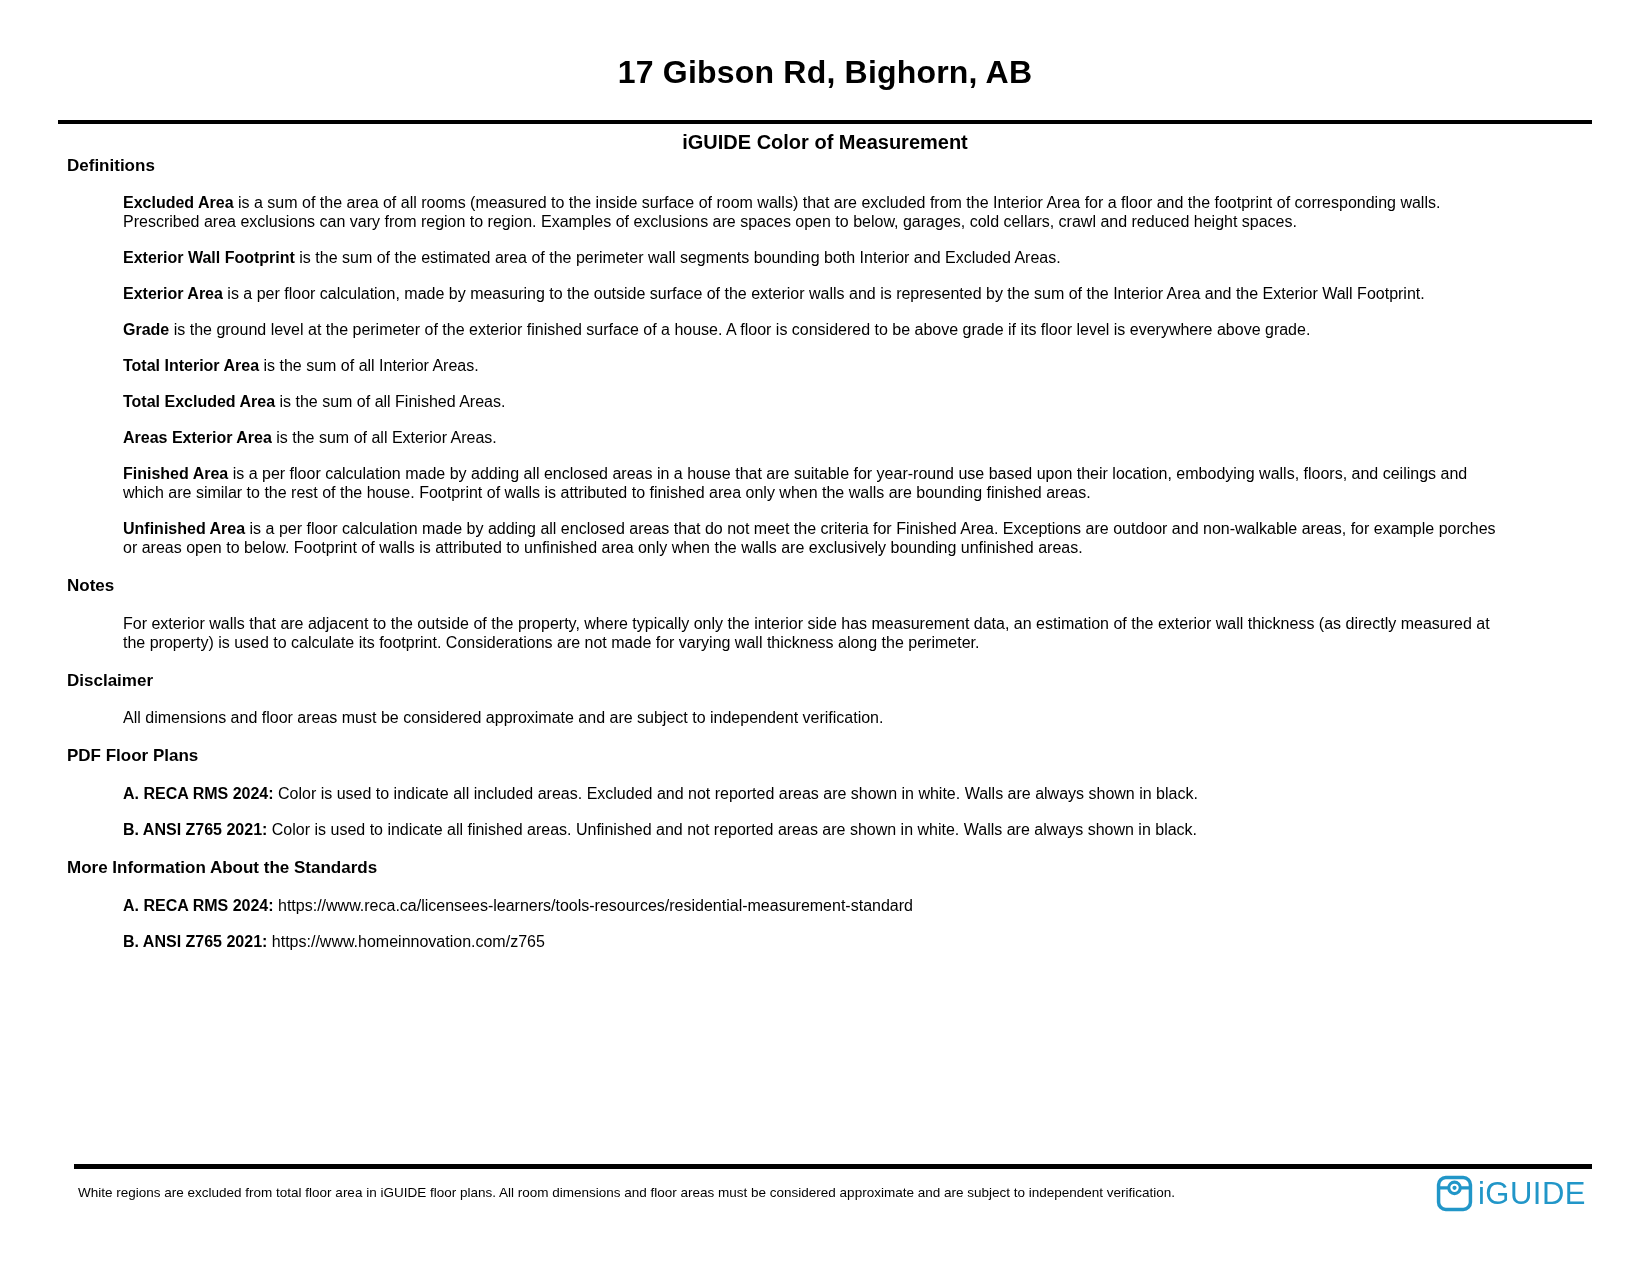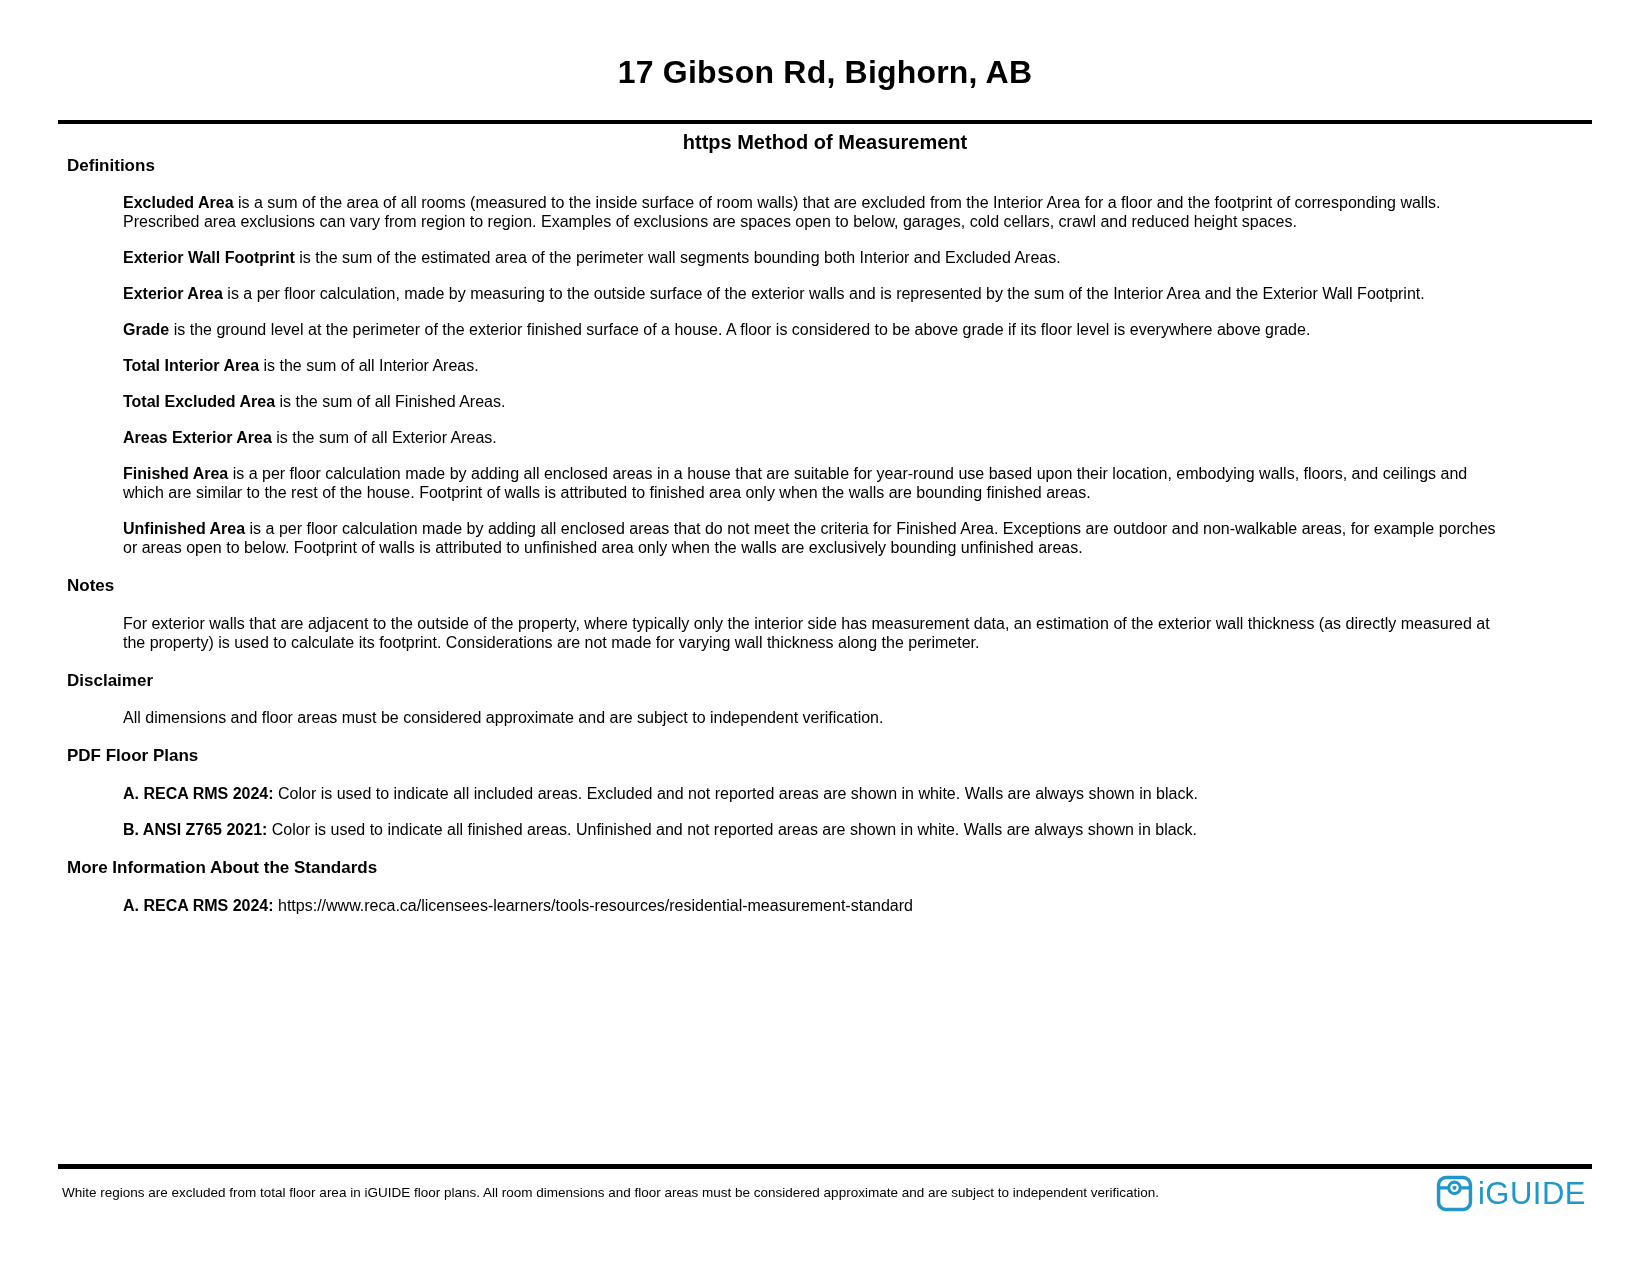--- a/index.html
+++ b/index.html
@@ -65,21 +65,21 @@
   .section p b {
     font-weight: bold;
   }
   .url {
     color: #000000;
     text-decoration: none;
     cursor: pointer;
   }
   footer {
     position: absolute;
-    left: 0;
+    left: 16px;
     right: 0;
     top: 1164px;
   }
   .footer-rule {
     height: 5px;
   }
   .footer-row {
     display: flex;
     justify-content: space-between;
     align-items: center;
@@ -103,21 +103,21 @@
   }
 </style>
 </head>
 <body>
 
 <div class="page">
 
   <header>
     <h1 class="title">17 Gibson Rd, Bighorn, AB</h1>
     <div class="rule"></div>
-    <h2 class="subtitle">https Method of Measurement</h2>
+    <h2 class="subtitle">iGUIDE Color of Measurement</h2>
   </header>
 
   <main>
 
     <div class="section">
       <h3>Definitions</h3>
       <p><b>Excluded Area</b><span> is a sum of the area of all rooms (measured to the inside surface of room walls) that are excluded from the Interior Area for a floor and the footprint of corresponding walls. Prescribed area exclusions can vary from region to region. Examples of exclusions are spaces open to below, garages, cold cellars, crawl and reduced height spaces.</span></p>
       <p><b>Exterior Wall Footprint</b><span> is the sum of the estimated area of the perimeter wall segments bounding both Interior and Excluded Areas.</span></p>
       <p><b>Exterior Area</b><span> is a per floor calculation, made by measuring to the outside surface of the exterior walls and is represented by the sum of the Interior Area and the Exterior Wall Footprint.</span></p>
       <p><b>Grade</b><span> is the ground level at the perimeter of the exterior finished surface of a house. A floor is considered to be above grade if its floor level is everywhere above grade.</span></p>
@@ -140,20 +140,21 @@
 
     <div class="section">
       <h3>PDF Floor Plans</h3>
       <p><b>A. RECA RMS 2024:</b><span> Color is used to indicate all included areas. Excluded and not reported areas are shown in white. Walls are always shown in black.</span></p>
       <p><b>B. ANSI Z765 2021:</b><span> Color is used to indicate all finished areas. Unfinished and not reported areas are shown in white. Walls are always shown in black.</span></p>
     </div>
 
     <div class="section">
       <h3>More Information About the Standards</h3>
       <p><b>A. RECA RMS 2024:</b><span class="url"> https://www.reca.ca/licensees-learners/tools-resources/residential-measurement-standard</span></p>
+      <p><b>B. ANSI Z765 2021:</b><span class="url"> https://www.homeinnovation.com/z765</span></p>
     </div>
 
   </main>
 
   <footer>
     <div class="rule footer-rule"></div>
     <div class="footer-row">
       <span class="footer-note">White regions are excluded from total floor area in iGUIDE floor plans. All room dimensions and floor areas must be considered approximate and are subject to independent verification.</span>
       <div class="logo">
         <svg width="37" height="37" viewBox="0 0 36 36" aria-hidden="true">

